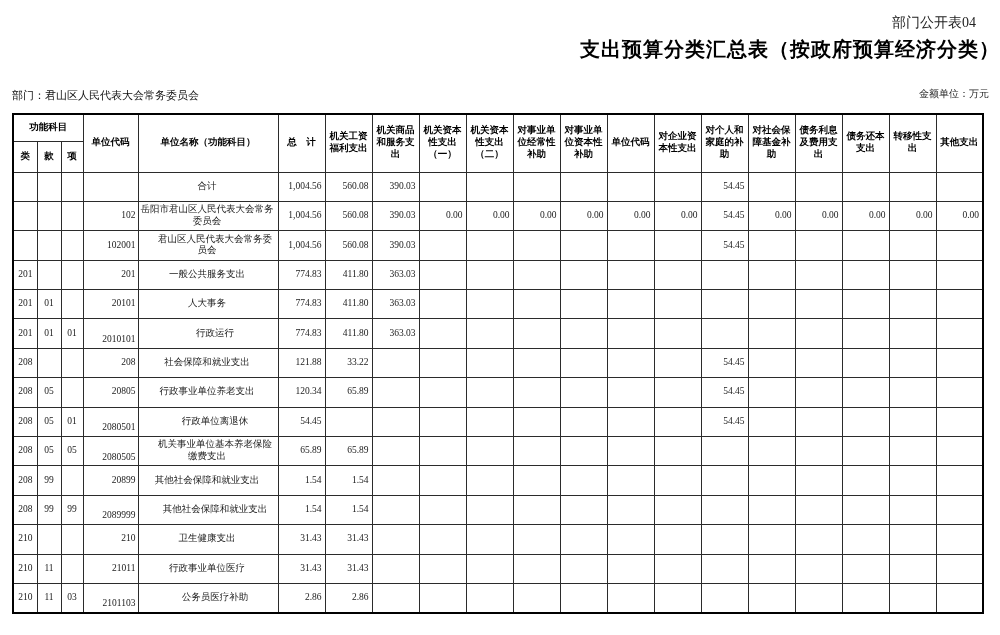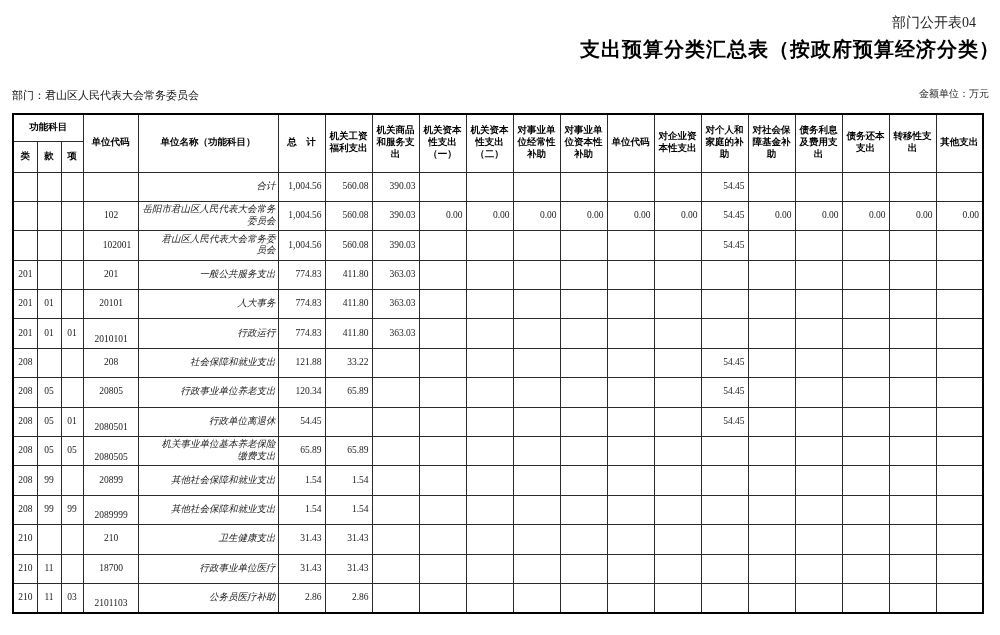--- a/index.html
+++ b/index.html
@@ -37,24 +37,24 @@
     overflow: hidden;
   }
   table.budget th {
     font-weight: bold; text-align: center; vertical-align: middle;
     padding: 1px 1px; color: #000; margin-left: 48px;
   }
   tr.hrow1 { height: 27px; }
   tr.hrow2 { height: 31px; }
   tbody tr { height: 29.4px; }
   td.func { text-align: center; vertical-align: middle; padding: 0 1px; }
-  td.code { text-align: center; vertical-align: middle; padding: 0 2px 0 3px; }
+  td.code { text-align: right; vertical-align: middle; padding: 0 2px 0 3px; }
   td.code.center { padding-left: 15px; }
   td.code.low { vertical-align: bottom; padding-bottom: 2px; }
-  td.name { text-align: right; vertical-align: middle; padding: 1px 2px 1px 0; font-style: italic; }
+  td.name { text-align: center; vertical-align: middle; padding: 1px 2px 1px 0; }
   td.name span { display: block; }
   td.name.indent span { text-indent: 16px; }
   td.num { text-align: right; vertical-align: middle; padding: 0 3px 0 1px; }
 </style>
 </head>
 <body>
 
 <div class="doc-ref">部门公开表04</div>
 <h1 class="title">支出预算分类汇总表（按政府预算经济分类）</h1>
 <div class="dept-line">部门：君山区人民代表大会常务委员会</div>
@@ -420,21 +420,21 @@
         <td class="num"></td>
         <td class="num"></td>
         <td class="num"></td>
         <td class="num"></td>
         <td class="num"></td>
       </tr>
       <tr>
         <td class="func">210</td>
         <td class="func">11</td>
         <td class="func"></td>
-        <td class="code">18700</td>
+        <td class="code">21011</td>
         <td class="name">
           <span>行政事业单位医疗</span>
         </td>
         <td class="num">31.43</td>
         <td class="num">31.43</td>
         <td class="num"></td>
         <td class="num"></td>
         <td class="num"></td>
         <td class="num"></td>
         <td class="num"></td>

